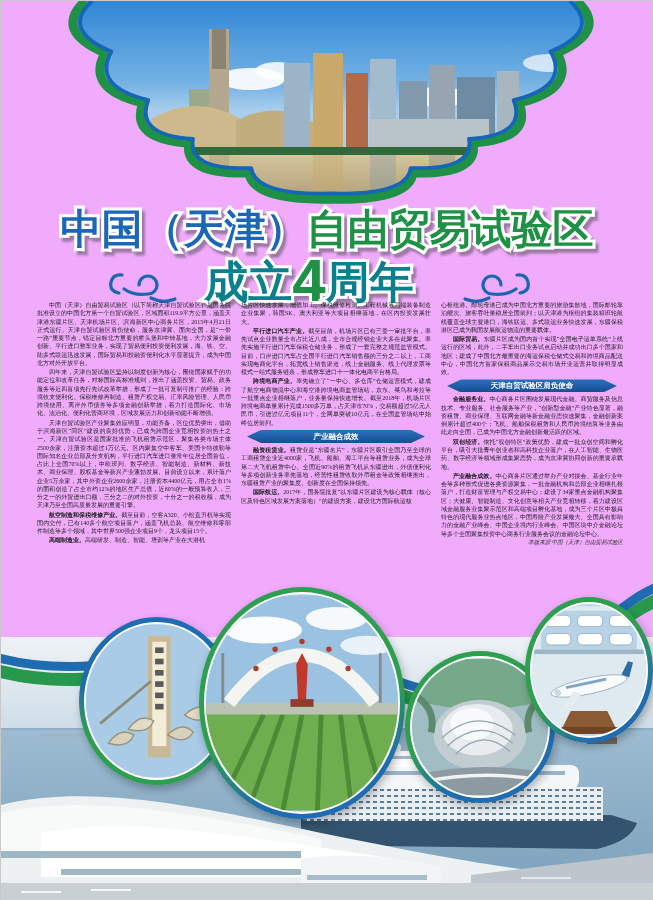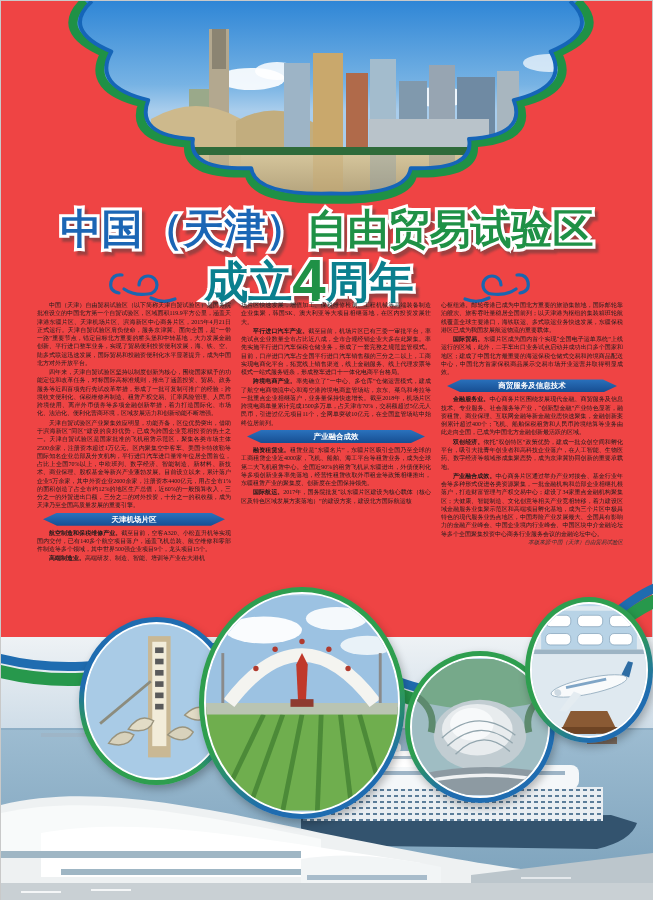--- a/index.html
+++ b/index.html
@@ -1,17 +1,17 @@
 <!DOCTYPE html>
 <html><head>
 <meta charset="utf-8">
 <style>
   html,body{margin:0;padding:0;}
   body{width:653px;height:900px;font-family:"Liberation Sans",sans-serif;background:#ffffff;position:relative;overflow:hidden;}
-  .page{position:absolute;inset:0;border:1px solid #c9c9c9;box-sizing:border-box;background:#ef4444;}
+  .page{position:absolute;inset:0;border:1px solid #c9c9c9;box-sizing:border-box;background:#f0abfc;}
 
   
   .cloud-wrap{position:absolute;left:0;top:0;width:653px;height:212px;z-index:3;}
 
   
   .title-wrap{position:absolute;left:0;top:200px;width:653px;height:110px;z-index:4;}
 
   
   .cols{position:absolute;left:0;top:300px;width:653px;height:284px;z-index:4;}
   .col{position:absolute;top:0;height:284px;overflow:hidden;text-align:justify;
@@ -122,38 +122,37 @@
       </g>
     </svg>
   </div>
 
   <div class="cols">
 
     <div class="col col1">
       <p>中国（天津）自由贸易试验区（以下简称天津自贸试验区）是国务院批准设立的中国北方第一个自贸试验区，区域面积119.9平方公里，涵盖天津港东疆片区、天津机场片区、滨海新区中心商务片区，2015年4月21日正式运行。天津自贸试验区肩负使命，服务京津冀、面向全国，是“一带一路”重要节点，锚定目标北方重要的桥头堡和中转基地，大力发展金融创新、平行进口整车业务，实现了贸易便利投资便利发展，海、铁、空、陆多式联运迅速发展，国际贸易和投融资便利化水平显著提升，成为中国北方对外开放平台。</p>
       <p>四年来，天津自贸试验区坚持以制度创新为核心，围绕国家赋予的功能定位和改革任务，对标国际高标准规则，推出了涵盖投资、贸易、政务服务等近四百项先行先试改革举措，形成了一批可复制可推广的经验：跨境收支便利化、保税维修再制造、租赁产权交易、汇率风险管理、人民币跨境使用、离岸外币债券等多项金融创新举措，着力打造国际化、市场化、法治化、便利化营商环境，区域发展活力和创新动能不断增强。</p>
       <p>天津自贸试验区产业聚集效应明显，功能齐备，区位优势突出，借助于滨海新区“同区”建设的良好优势，已成为跨国企业竞相投资的热土之一。天津自贸试验区是国家批准的飞机租赁示范区，聚集各类市场主体2500余家，注册资本超过1万亿元。区内聚集空中客车、美国卡特彼勒等国际知名企业总部及分支机构，平行进口汽车进口量常年位居全国首位，占比上全国70%以上，中欧班列、数字经济、智能制造、新材料、新技术、商业保理、股权基金等新兴产业蓬勃发展。目前设立以来，累计落户企业5万余家，其中外资企业2600余家，注册资本4400亿元，用占全市1%的面积创造了占全市约12%的地区生产总值，近60%的一般预算收入，三分之一的外贸进出口额，三分之二的对外投资，十分之一的税收额，成为天津乃至全国高质量发展的重要引擎。</p>
-      <div class="banner">天津机场片区</div>
       <p><b>航空制造和保税维修产业。</b><span>截至目前，空客A320、小松直升机等实现国内交付，已有140多个航空项目落户，涵盖飞机总装、航空维修和零部件制造等多个领域，其中世界500强企业项目9个，龙头项目15个。</span></p>
       <p><b>高端制造业。</b><span>高端研发、制造、智能、培训等产业在大港机</span></p>
     </div>
 
     <div class="col col2">
       <p class="cont">场片区快速发展，增值加工、保税维修检测、工程机械等高端装备制造企业集聚，韩国SK、澳大利亚等大项目相继落地，在区内投资发展壮大。</p>
       <p><b>平行进口汽车产业。</b><span>截至目前，机场片区已有三委一审批平台，率先试点企业数量全市占比近八成，全市合规经销企业大多在此聚集。率先实施平行进口汽车保税仓储业务，形成了一套完整之规范监管模式。目前，口岸进口汽车占全国平行进口汽车销售额的三分之二以上，工商实现电商化平台，拓宽线上销售渠道，线上金融服务、线上代理发票等模式一站式服务链条，形成整车进口十一体化电商平台格局。</span></p>
       <p><b>跨境电商产业。</b><span>率先确立了“一中心、多仓库”仓储运营模式，建成了航空电商物流中心和海空港跨境电商监管场站，京东、菜鸟和考拉等一批重点企业相继落户，业务量保持快速增长。截至2018年，机场片区跨境电商单量累计完成1500多万单，占天津市70%，交易额超过5亿元人民币，引进过亿元项目11个，全网单突破10亿元，在全国监管场站中始终位居前列。</span></p>
       <div class="banner">产业融合成效</div>
       <p><b>融资租赁业。</b><span>租赁业是“东疆名片”，东疆片区吸引全国乃至全球的工商租赁企业近4000家，飞机、船舶、海工平台等租赁业务，成为全球第二大飞机租赁中心。全国近90%的租赁飞机从东疆进出，外债便利化等多项创新业务率先落地，经营性租赁收取外币租金等政策相继推出，东疆租赁产业的聚集度、创新度在全国保持领先。</span></p>
       <p><b>国际航运。</b><span>2017年，国务院批复“以东疆片区建设为核心载体（核心区及特色区域发展方案落地）”的建设方案，建设北方国际航运核</span></p>
     </div>
 
     <div class="col col3">
       <p class="cont">心枢纽港。邮轮母港已成为中国北方重要的旅游集散地，国际邮轮靠泊艘次、旅客吞吐量稳居全国前列；以天津港为枢纽的集装箱班轮航线覆盖全球主要港口，海铁联运、多式联运业务快速发展，东疆保税港区已成为我国发展航运物流的重要载体。</p>
       <p><b>国际贸易。</b><span>东疆片区成为国内首个实现“全国电子运单系统”上线运行的区域，此外，二手车出口业务试点启动并成功出口多个国家和地区；建成了中国北方最重要的海运保税仓储式交易和跨境商品配送中心，中国北方首家保税商品展示交易市场开业运营并取得明显成效。</span></p>
-      <div class="banner">商贸服务及信息技术</div>
+      <div class="banner">天津自贸试验区肩负使命</div>
       <p><b>金融服务业。</b><span>中心商务片区围绕发展现代金融、商贸服务及信息技术、专业服务、社会服务等产业，“创新型金融”产业特色显著，融资租赁、商业保理、互联网金融等新金融业态快速聚集，金融创新案例累计超过400个；飞机、船舶保税租赁和人民币跨境结算等业务由此走向全国，已成为中国北方金融创新最活跃的区域。</span></p>
       <p><b>双创经济。</b><span>依托“双创特区”政策优势，建成一批众创空间和孵化平台，吸引大批青年创业者和高科技企业落户，在人工智能、生物医药、数字经济等领域形成集聚态势，成为京津冀协同创新的重要承载地。</span></p>
       <p><b>产业融合成效。</b><span>中心商务片区通过举办产业对接会、基金行业年会等多种形式促进各类资源聚集，一批金融机构和总部企业相继扎根落户，打造财富管理与产权交易中心；建设了34家重点金融机构聚集区；大健康、智能制造、文化创意等相关产业竞相转移，着力建设区域金融服务业集聚示范区和高端项目孵化基地，成为三个片区中极具特色的现代服务业热点地区，中国寿险产业发展最大、全国具有影响力的金融产业峰会、中国企业境内行业峰会、中国区块中介金融论坛等多个全国聚集投资中心商务行业服务会议的金融论坛中心。</span></p>
       <p class="credit">本版来源·中国（天津）自由贸易试验区</p>
     </div>
   </div>
 
   <div class="bottom-photo">
     <svg width="653" height="264" viewBox="0 0 653 264">
       <defs>

